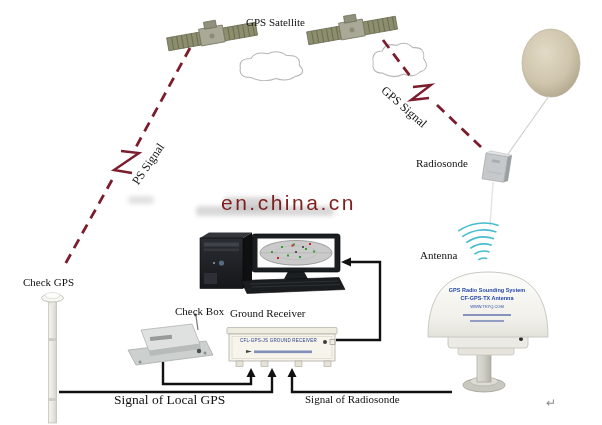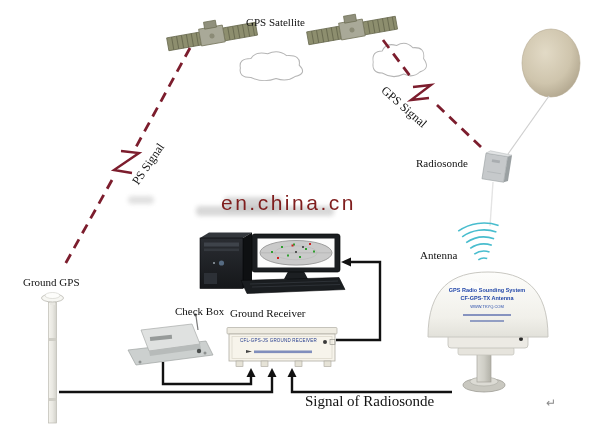--- a/index.html
+++ b/index.html
@@ -213,24 +213,25 @@
   <div class="smudge sm1"></div>
   <div class="smudge sm2"></div>
   <div class="smudge sm3"></div>
   <div class="watermark">en.china.cn</div>
 
   <div class="label" style="left:246px;top:16px;">GPS Satellite</div>
   <div class="label rot" style="left:387px;top:84px;font-size:12px;transform:rotate(41deg);">GPS Signal</div>
   <div class="label rot" style="left:130px;top:180px;font-size:12px;transform:rotate(-56deg);">PS Signal</div>
   <div class="label" style="left:416px;top:157px;">Radiosonde</div>
   <div class="label" style="left:420px;top:249px;">Antenna</div>
-  <div class="label" style="left:23px;top:276px;">Ground GPS</div>
+  <div class="label" style="left:23px;top:276px;">Check GPS</div>
   <div class="label" style="left:131px;top:305px;margin-left:44px;">Check Box</div>
   <div class="label" style="left:230px;top:307px;">Ground Receiver</div>
-  <div class="label" style="left:305px;top:393px;font-size:15px;">Signal of Radiosonde</div>
+  <div class="label" style="left:114px;top:393px;font-size:13.5px;">Signal of Local GPS</div>
+  <div class="label" style="left:305px;top:393px;font-size:11px;">Signal of Radiosonde</div>
 
   <div class="panel-text">CFL-GPS-JS GROUND RECEIVER</div>
   <div class="dome-text dome-l1">GPS Radio Sounding System</div>
   <div class="dome-text dome-l2">CF-GPS-TX Antenna</div>
   <div class="dome-text dome-l3">WWW.TKYQ.COM</div>
   <div class="dome-bar db1"></div>
   <div class="dome-bar db2"></div>
 
   <div class="return-mark">↵</div>
 </div>

